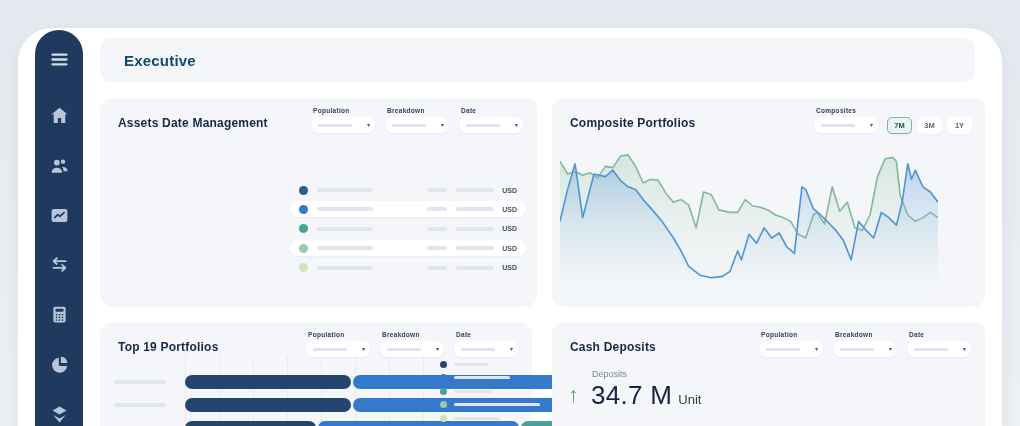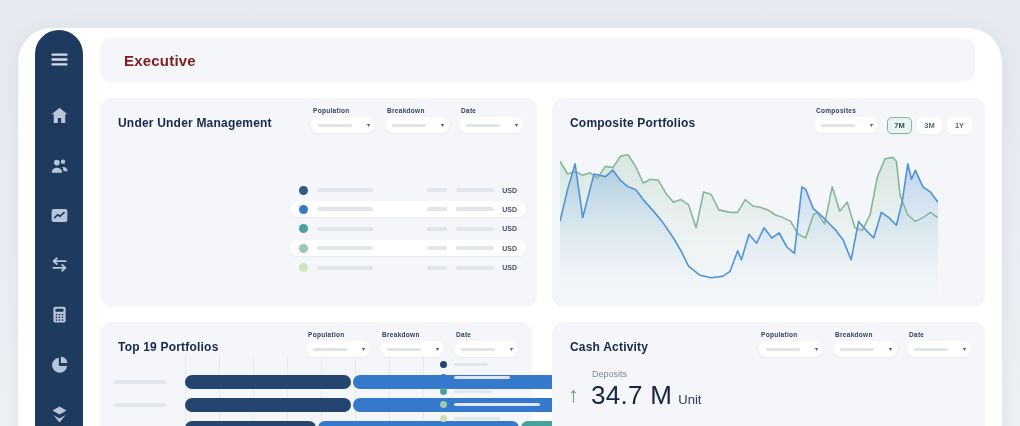--- a/index.html
+++ b/index.html
@@ -13,21 +13,21 @@
            border-radius:24px 24px 0 0;display:flex;flex-direction:column;align-items:center;z-index:3;}
   .side-btn{width:24px;height:24px;display:flex;align-items:center;justify-content:center;
             background:none;border:none;padding:0;cursor:pointer;}
   .side-btn svg{width:21px;height:21px;display:block;}
   .side-btn.menu{margin-top:18px;}
   .side-btn.first{margin-top:33px;}
   .side-btn.nav{margin-top:27px;}
   
   .topbar{position:absolute;left:100px;top:38px;width:875px;height:44px;background:#f4f6f9;
           border-radius:10px;display:flex;align-items:center;padding-left:24px;box-sizing:border-box;z-index:2;}
-  .topbar h1{margin:0;font-size:15px;font-weight:bold;color:#7f1d1d;letter-spacing:.2px;}
+  .topbar h1{margin:0;font-size:15px;font-weight:bold;color:#0c4a6e;letter-spacing:.2px;}
   
   .card{position:absolute;background:#f4f6f9;border-radius:12px;z-index:2;}
   .card h2{position:absolute;left:18px;top:18px;margin:0;font-size:12px;font-weight:bold;color:#16294a;letter-spacing:.2px;}
   .card-aum{left:100px;top:98px;width:437px;height:209px;}
   .card-composite{left:552px;top:98px;width:433px;height:209px;}
   .card-portfolios{left:100px;top:322px;width:432px;height:140px;}
   .card-cash{left:552px;top:322px;width:433px;height:140px;}
   
   .filterset{position:absolute;right:14px;top:9px;display:flex;gap:10px;}
   .fgroup{display:flex;flex-direction:column;width:64px;}
@@ -160,21 +160,21 @@
           </svg>
         </span>
       </button>
     </nav>
 
   <header class="topbar">
     <h1>Executive</h1>
   </header>
 
   <section class="card card-aum">
-    <h2>Under Under Management</h2>
+    <h2>Assets Date Management</h2>
     <div class="filterset">
         <div class="fgroup">
           <span class="flabel">Population</span>
           <div class="fselect">
             <span class="ph"></span>
             <span class="caret">▾</span>
           </div>
         </div>
         <div class="fgroup">
           <span class="flabel">Breakdown</span>
@@ -339,21 +339,21 @@
           <span class="lbar" style="width:86px"></span>
         </div>
         <div class="pli">
           <span class="ldot" style="background:#cfe0b2"></span>
           <span class="lbar" style="width:46px"></span>
         </div>
       </div>
   </section>
 
   <section class="card card-cash">
-    <h2>Cash Activity</h2>
+    <h2>Cash Deposits</h2>
     <div class="filterset">
         <div class="fgroup">
           <span class="flabel">Population</span>
           <div class="fselect">
             <span class="ph"></span>
             <span class="caret">▾</span>
           </div>
         </div>
         <div class="fgroup">
           <span class="flabel">Breakdown</span>

